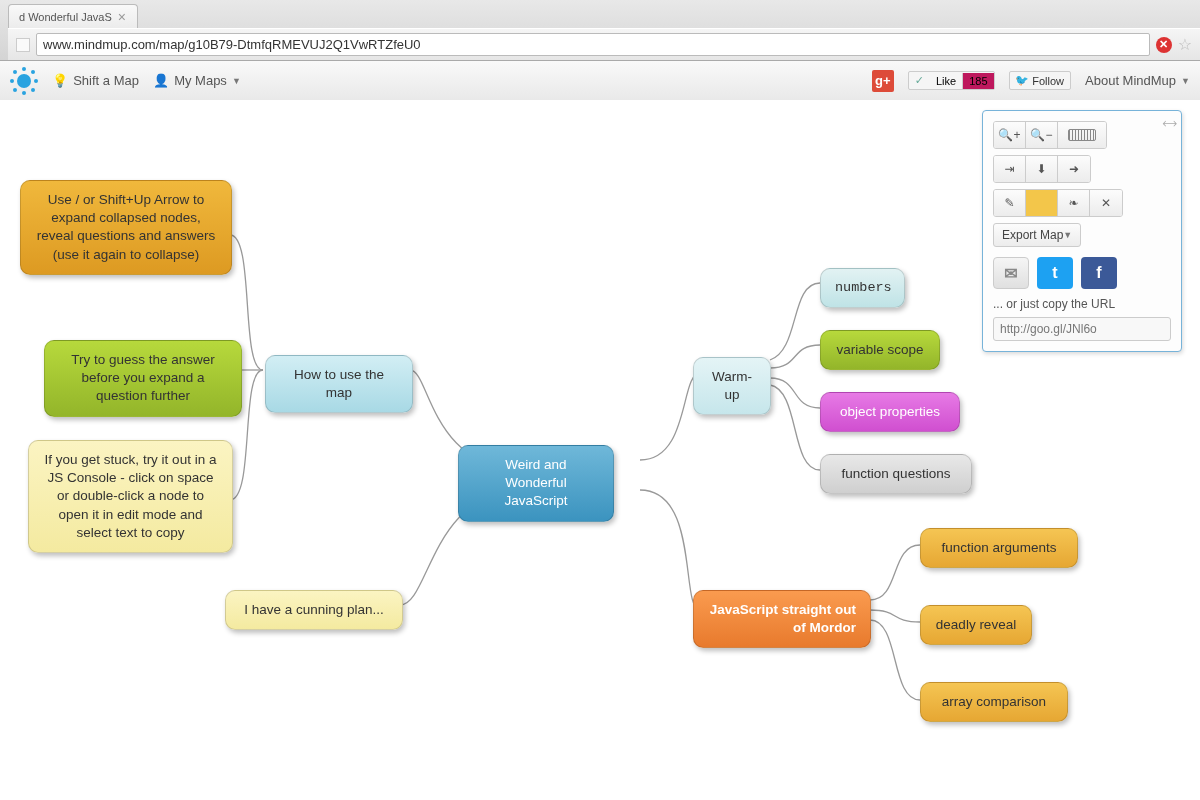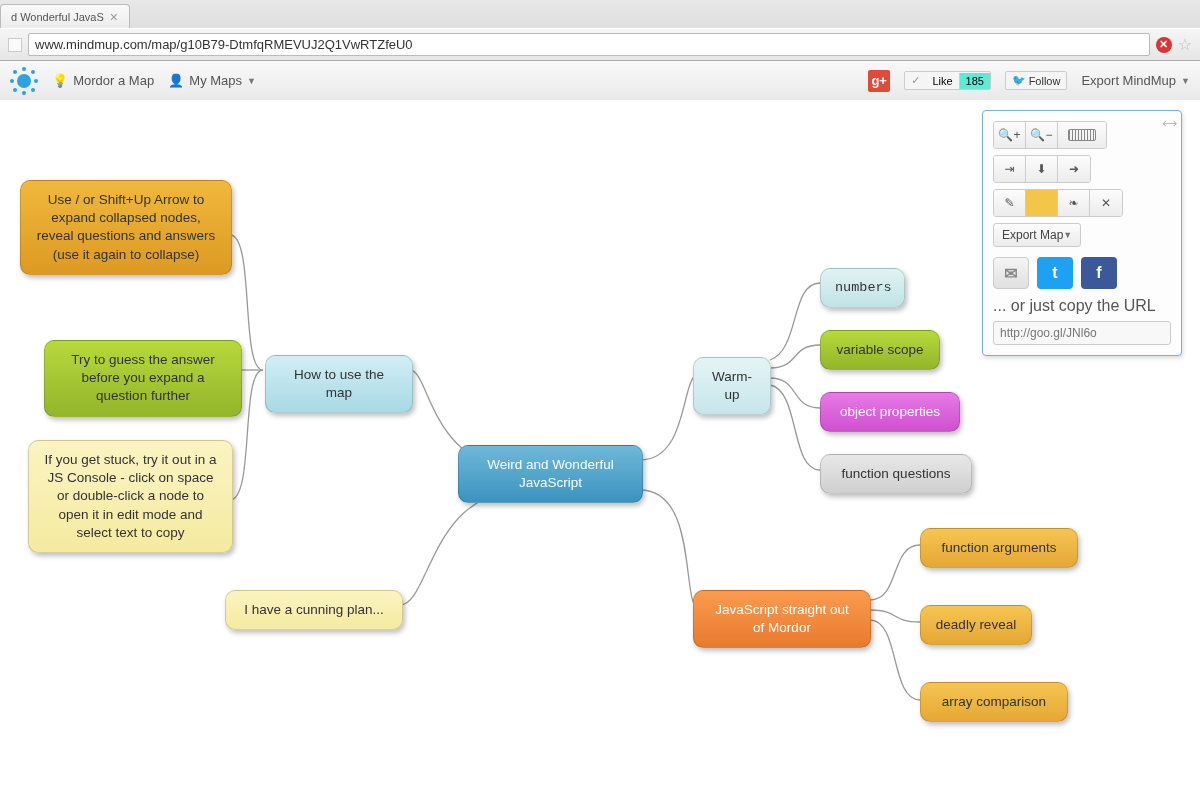--- a/index.html
+++ b/index.html
@@ -1,59 +1,59 @@
 <!DOCTYPE html>
 <html><head>
 <meta charset="utf-8">
 <style>
 * { box-sizing: border-box; margin: 0; padding: 0; }
 body { font-family: "Helvetica Neue", Arial, sans-serif; font-size: 13px; background: #fff; overflow: hidden; width: 1200px; height: 800px; position: relative; }
 
 
-.chrome { background: linear-gradient(#e8e8e8, #d4d4d4); border-bottom: 1px solid #aaa; }
+.chrome { background: linear-gradient(#e8e8e8, #d4d4d4); border-bottom: 1px solid #aaa; padding-left: 8px; }
 .tab-row { height: 28px; display: flex; align-items: flex-end; padding-left: 0; }
 .tab { background: linear-gradient(#f9f9f9, #ececec); border: 1px solid #bbb; border-bottom: none; border-radius: 4px 4px 0 0; padding: 5px 10px; font-size: 11px; color: #555; display: flex; align-items: center; gap: 6px; min-width: 130px; height: 24px; }
 .tab .close { color: #999; font-size: 14px; line-height: 10px; }
 .addr-row { background: linear-gradient(#f5f5f5, #e6e6e6); padding: 4px 8px; display: flex; align-items: center; gap: 6px; border-top: 1px solid #fff; }
 .addr-icon { width: 14px; height: 14px; border: 1px solid #ccc; background: #fafafa; }
 .addr-input { flex: 1; border: 1px solid #bbb; border-radius: 2px; padding: 3px 6px; font-size: 13px; color: #333; background: #fff; }
 .stop-icon { width: 16px; height: 16px; background: #d33; border-radius: 50%; color: #fff; font-size: 11px; font-weight: bold; display: flex; align-items: center; justify-content: center; }
 .star-icon { color: #bbb; font-size: 16px; }
 
 
 .app-bar { background: linear-gradient(#f9f9f9, #e9e9e9); border-bottom: 1px solid #ccc; height: 40px; display: flex; align-items: center; padding: 0 10px; gap: 14px; box-shadow: 0 1px 2px rgba(0,0,0,0.08); }
 .logo { width: 28px; height: 28px; position: relative; }
 .logo-center { width: 14px; height: 14px; background: #2aa3e0; border-radius: 50%; position: absolute; top: 7px; left: 7px; }
 .logo-arm { width: 4px; height: 4px; background: #2aa3e0; border-radius: 50%; position: absolute; }
 .bar-link { color: #555; display: flex; align-items: center; gap: 5px; cursor: pointer; }
 .spacer { flex: 1; }
 .gplus { width: 22px; height: 22px; background: #dd4b39; color: #fff; font-weight: bold; font-size: 13px; display: flex; align-items: center; justify-content: center; border-radius: 2px; }
 .like-box { display: inline-flex; border: 1px solid #ccc; border-radius: 2px; background: #f5f5f5; font-size: 11px; align-items: center; }
 .like-box span { padding: 2px 6px; }
-.like-count { border-left: 1px solid #ccc; background: #5eead4; }
+.like-count { border-left: 1px solid #ccc; background: #be185d; }
 .follow-btn { border: 1px solid #ccc; border-radius: 2px; background: #f5f5f5; font-size: 11px; padding: 2px 6px; display: flex; align-items: center; gap: 3px; color: #333; }
 .bird { color: #1da1f2; }
 .caret { font-size: 9px; color: #777; }
 .bulb { color: #aaa; }
 .person { color: #aaa; }
 
 
 .canvas { position: absolute; top: 100px; left: 0; width: 1200px; height: 700px; background: #fff; }
 .canvas svg { position: absolute; top: 0; left: 0; width: 1200px; height: 700px; pointer-events: none; }
 
 .node { position: absolute; border-radius: 10px; padding: 10px 14px; text-align: center; font-size: 13.5px; color: #333; box-shadow: 2px 3px 5px rgba(0,0,0,0.25); cursor: pointer; border: 1px solid rgba(0,0,0,0.15); line-height: 1.35; }
 .node.stack::before, .node.stack::after { content: ""; position: absolute; width: 100%; height: 100%; border-radius: 10px; border: 1px solid rgba(0,0,0,0.12); z-index: -1; left: 0; top: 0; }
 .node.stack::before { transform: translate(4px, 4px); background: inherit; z-index: -1; }
 .node.stack::after { transform: translate(8px, 8px); background: inherit; z-index: -2; box-shadow: 2px 3px 5px rgba(0,0,0,0.25); }
 
 
 .c-blue { background: linear-gradient(#6fb8d9, #3b93bf); color: #fff; font-weight: 500; }
 .c-lightblue { background: linear-gradient(#d2eef4, #a8d9e5); }
 .c-paleblue { background: linear-gradient(#e4f4f6, #c6e6eb); }
-.c-orange { background: linear-gradient(#fa9b4f, #e87a2d); color: #fff; font-weight: 400; }
+.c-orange { background: linear-gradient(#fa9b4f, #e87a2d); color: #fff; font-weight: 700; text-align: right; }
 .c-gold { background: linear-gradient(#f5c553, #e6a733); }
 .c-darkgold { background: linear-gradient(#f0b83c, #dd9a22); }
 .c-lime { background: linear-gradient(#b7d93c, #93b52a); }
 .c-lemon { background: linear-gradient(#fbf4c2, #f4eaa0); }
 .c-pink { background: linear-gradient(#e77ae5, #d04fd0); color: #fff; font-weight: 500; }
 .c-grey { background: linear-gradient(#e8e8e8, #cfcfcf); }
 .c-teal { background: linear-gradient(#e2f2f3, #bfe3e6); }
 
 
 .panel { position: absolute; top: 110px; right: 18px; width: 200px; background: #fdfdfd; border: 1px solid #77b3d9; border-radius: 4px; padding: 10px; box-shadow: 1px 2px 4px rgba(0,0,0,0.15); }
@@ -62,21 +62,21 @@
 .btn { background: linear-gradient(#fcfcfc, #ececec); border-right: 1px solid #ccc; width: 32px; height: 26px; display: flex; align-items: center; justify-content: center; color: #555; font-size: 12px; cursor: pointer; }
 .btn:last-child { border-right: none; }
 .btn.wide { width: 48px; }
 .btn.swatch { background: #f3c64a; }
 .export-btn { border: 1px solid #ccc; border-radius: 3px; background: linear-gradient(#fcfcfc, #ececec); padding: 4px 8px; font-size: 12px; color: #444; cursor: pointer; display: inline-flex; align-items: center; margin-bottom: 10px; }
 .share-row { display: flex; gap: 8px; margin-bottom: 8px; }
 .share-btn { width: 36px; height: 32px; border-radius: 4px; display: flex; align-items: center; justify-content: center; color: #fff; font-weight: bold; font-size: 16px; cursor: pointer; }
 .share-mail { background: linear-gradient(#f5f5f5,#e0e0e0); border: 1px solid #ccc; color: #888; }
 .share-tw { background: #1da1f2; }
 .share-fb { background: #3b5998; }
-.panel-text { font-size: 16px; color: #555; margin-bottom: 6px; }
+.panel-text { font-size: 12px; color: #555; margin-bottom: 6px; }
 .url-input { width: 100%; border: 1px solid #ccc; border-radius: 3px; padding: 4px 6px; font-size: 12px; color: #777; background: #f8f8f8; }
 .collapse-corner { position: absolute; top: 4px; right: 6px; color: #aaa; font-size: 14px; cursor: pointer; transform: rotate(45deg); }
 .kbd-icon { display: inline-block; width: 28px; height: 12px; border: 1px solid #888; border-radius: 2px; background: repeating-linear-gradient(90deg, #888 0 1px, transparent 1px 3px); }
 </style>
 </head>
 <body>
 
 <div class="chrome">
   <div class="tab-row">
     <div class="tab">
@@ -99,40 +99,40 @@
     <div class="logo-arm" style="top:12px;left:0"></div>
     <div class="logo-arm" style="top:24px;left:12px"></div>
     <div class="logo-arm" style="top:12px;left:24px"></div>
     <div class="logo-arm" style="top:3px;left:3px"></div>
     <div class="logo-arm" style="top:3px;left:21px"></div>
     <div class="logo-arm" style="top:21px;left:3px"></div>
     <div class="logo-arm" style="top:21px;left:21px"></div>
   </div>
   <div class="bar-link">
     <span class="bulb">💡</span>
-    <span>Mordor a Map</span>
+    <span>Shift a Map</span>
   </div>
   <div class="bar-link">
     <span class="person">👤</span>
     <span>My Maps</span>
     <span class="caret">▼</span>
   </div>
   <div class="spacer"></div>
   <div class="gplus">g+</div>
   <div class="like-box">
     <span style="color:#6a9">✓</span>
     <span>Like</span>
     <span class="like-count">185</span>
   </div>
   <div class="follow-btn">
     <span class="bird">🐦</span>
     <span>Follow</span>
   </div>
   <div class="bar-link">
-    <span>Export MindMup</span>
+    <span>About MindMup</span>
     <span class="caret">▼</span>
   </div>
 </div>
 
 <div class="canvas">
   <svg>
     <g stroke="#999" stroke-width="1.3" fill="none">
 
       <path d="M 525 370 C 430 370, 430 270, 410 270"></path>
 
@@ -150,21 +150,21 @@
       <path d="M 770 285 C 800 290, 790 370, 820 370"></path>
 
       <path d="M 640 390 C 700 390, 680 510, 700 510"></path>
 
       <path d="M 870 500 C 900 500, 890 445, 920 445"></path>
       <path d="M 870 510 C 900 510, 890 522, 920 522"></path>
       <path d="M 870 520 C 900 520, 890 600, 920 600"></path>
     </g>
   </svg>
 
-  <div class="node c-blue" style="left:458px; top:345px; width:185px;">
+  <div class="node c-blue" style="left:458px; top:345px; width:156px;">
     <span>Weird and Wonderful JavaScript</span>
   </div>
 
   <div class="node c-lightblue" style="left:265px; top:255px; width:148px;">
     <span>How to use the map</span>
   </div>
   <div class="node c-darkgold" style="left:20px; top:80px; width:212px;">
     <span>Use / or Shift+Up Arrow to expand collapsed nodes, reveal questions and answers (use it again to collapse)</span>
   </div>
   <div class="node c-lime" style="left:44px; top:240px; width:198px;">

